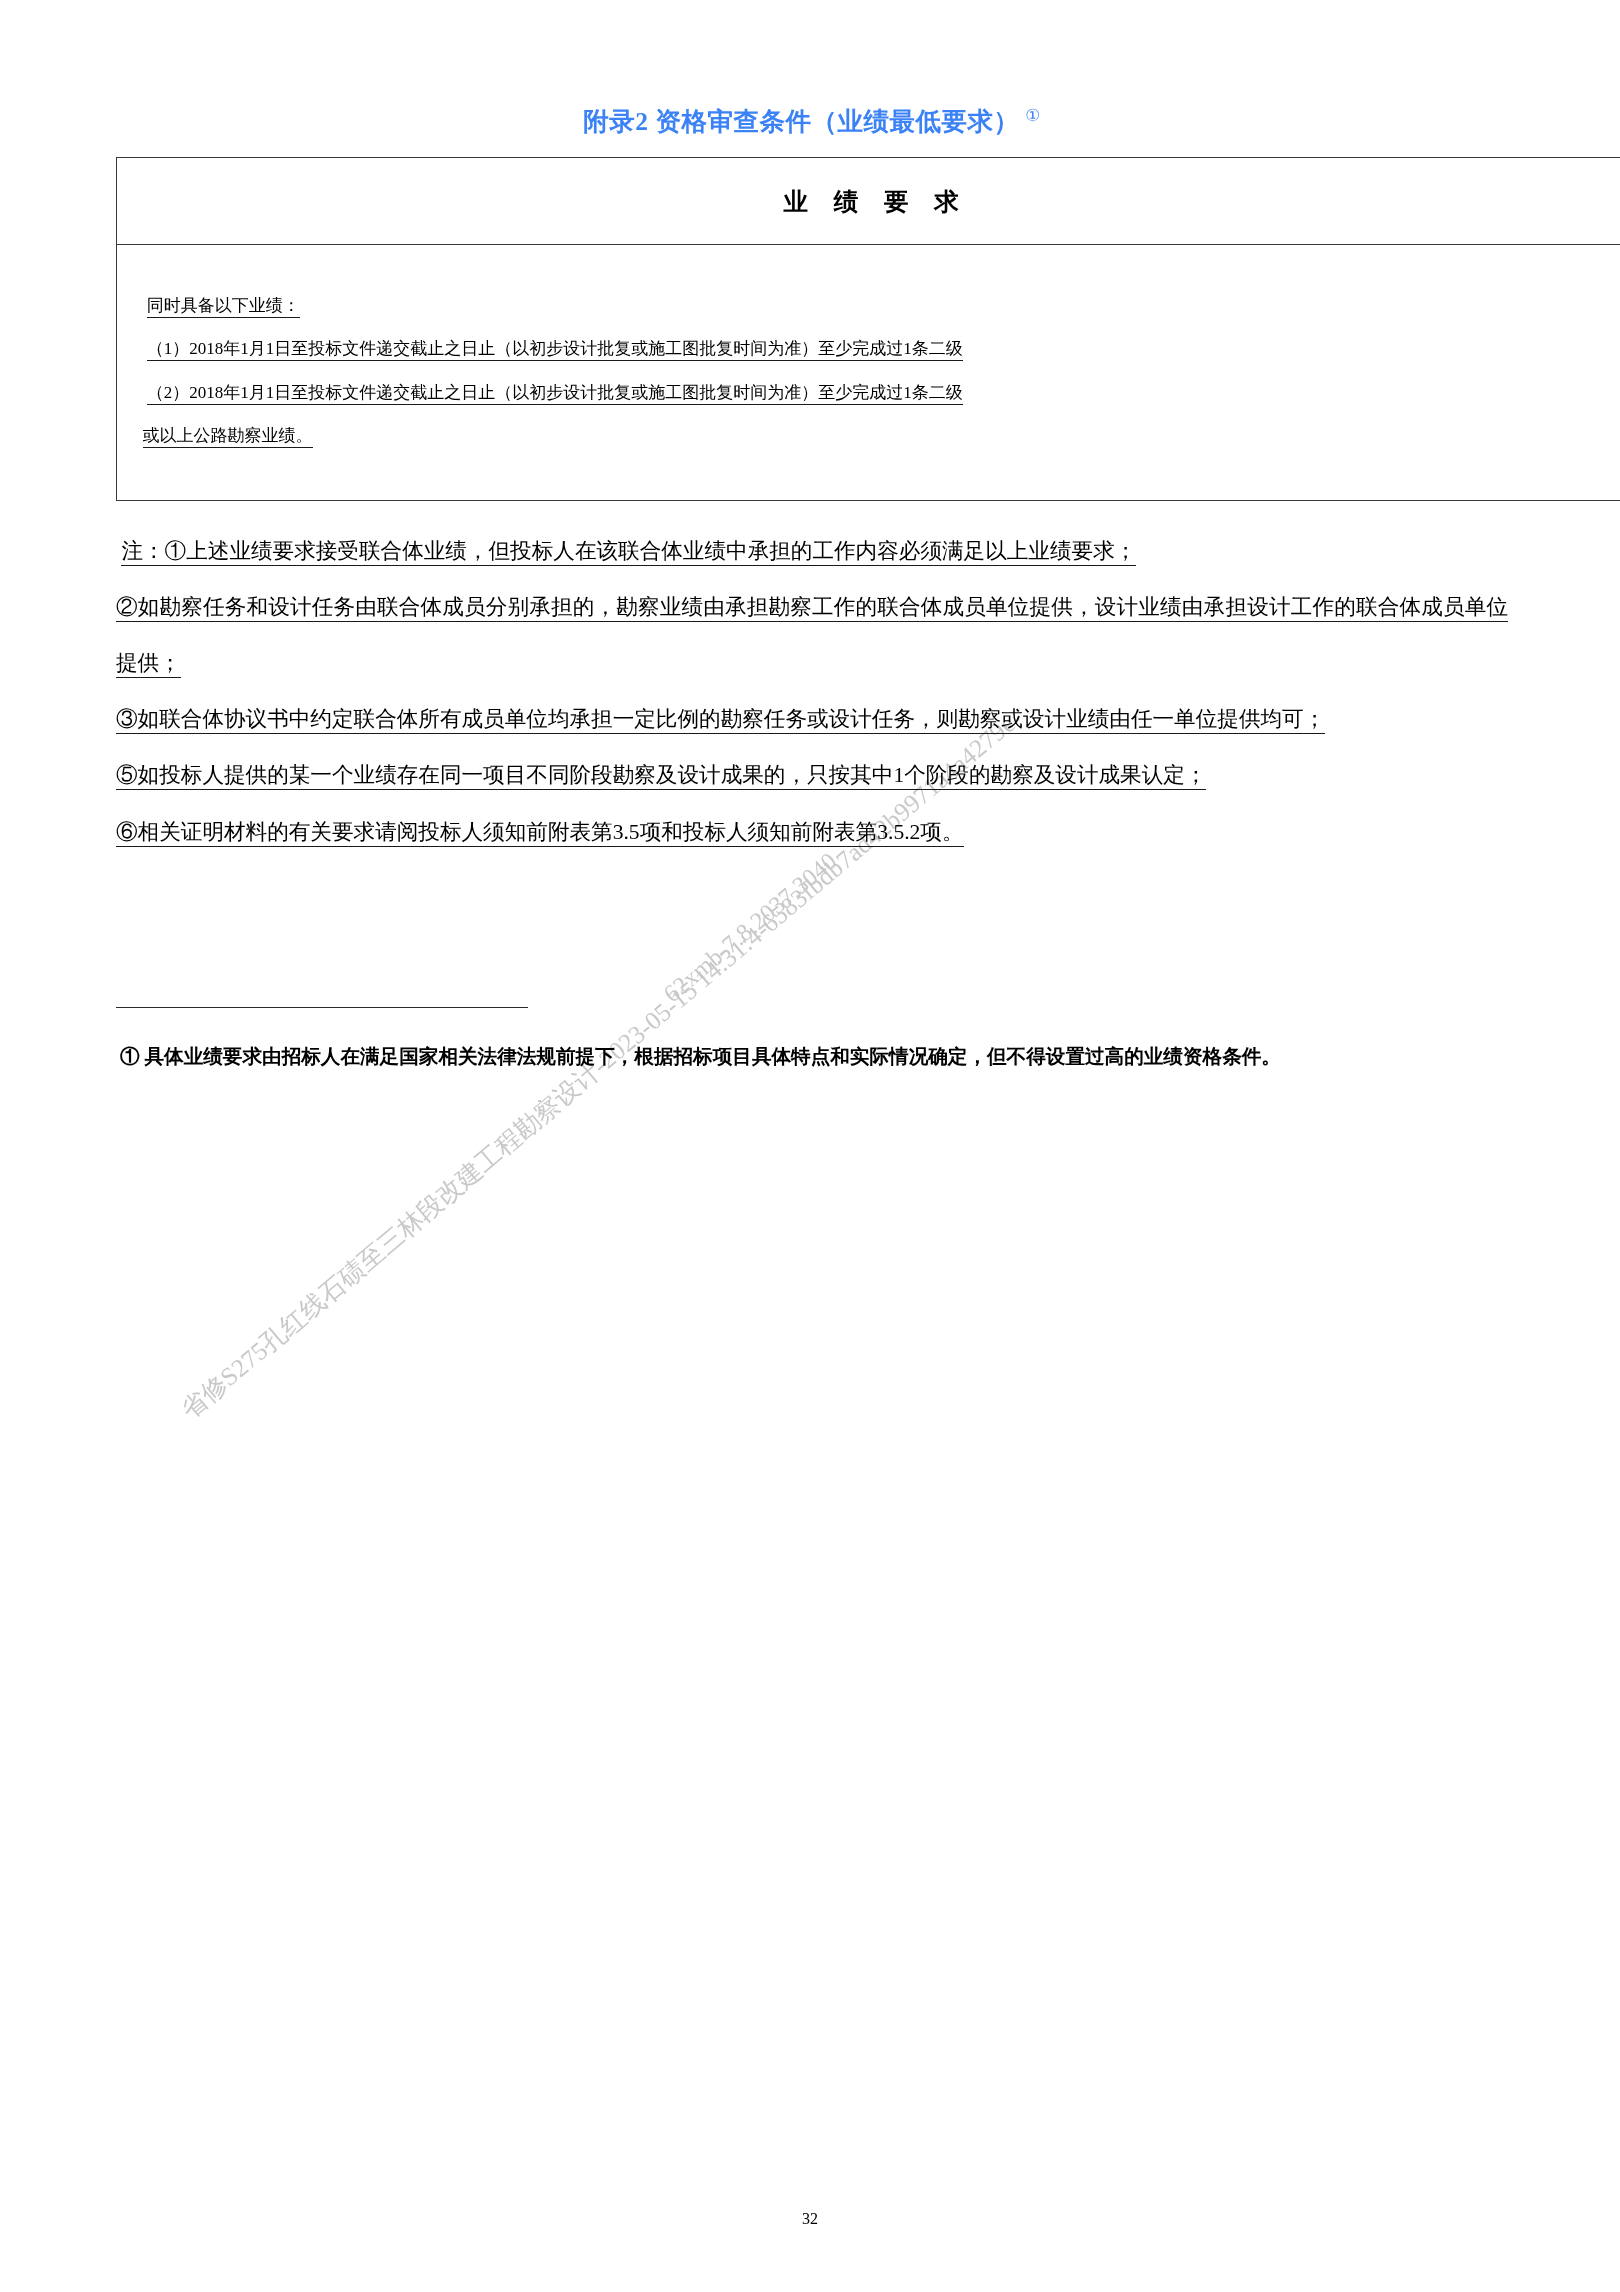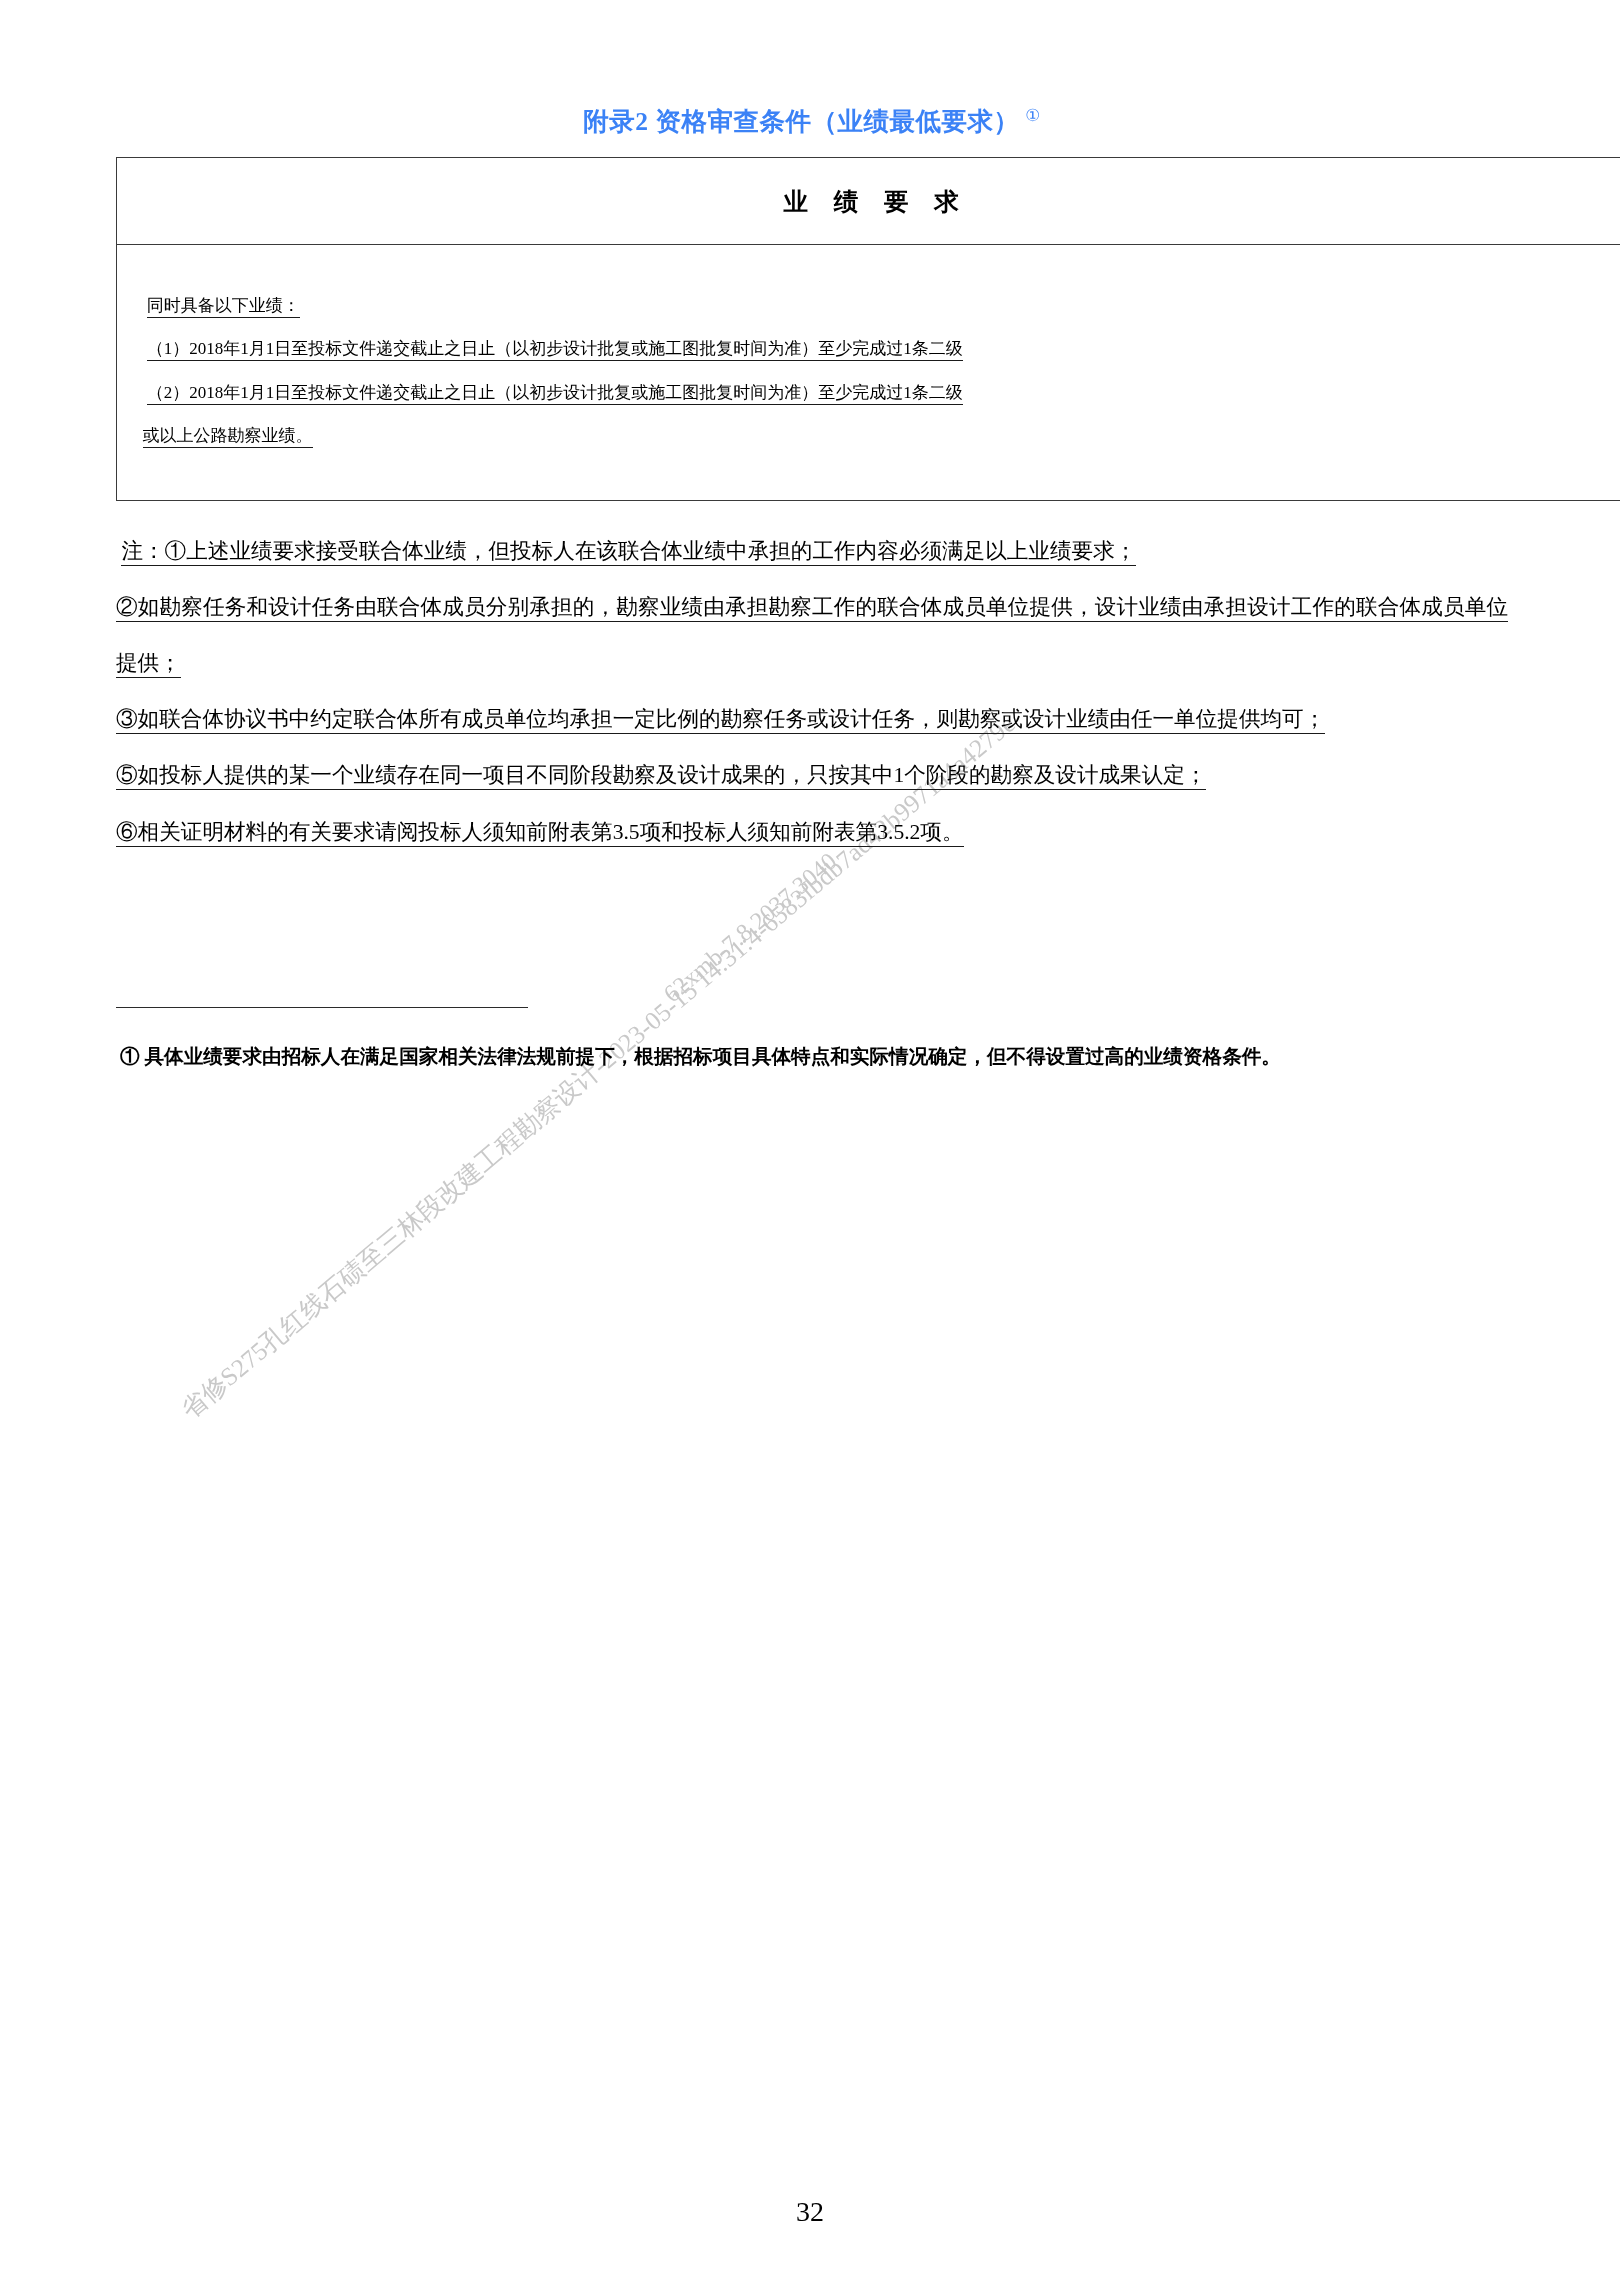--- a/index.html
+++ b/index.html
@@ -89,21 +89,21 @@
     line-height: 2.5;
     text-align: justify;
   }
   .footnote p { margin: 4px; font-weight: bold; }
   .page-number {
     position: absolute;
     bottom: 65px;
     left: 0;
     width: 100%;
     text-align: center;
-    font-size: 28px;
+    font-size: 16px;
   }
   
   .watermark {
     position: absolute;
     left: 0;
     top: 0;
     width: 1620px;
     height: 2293px;
     pointer-events: none;
     overflow: hidden;

